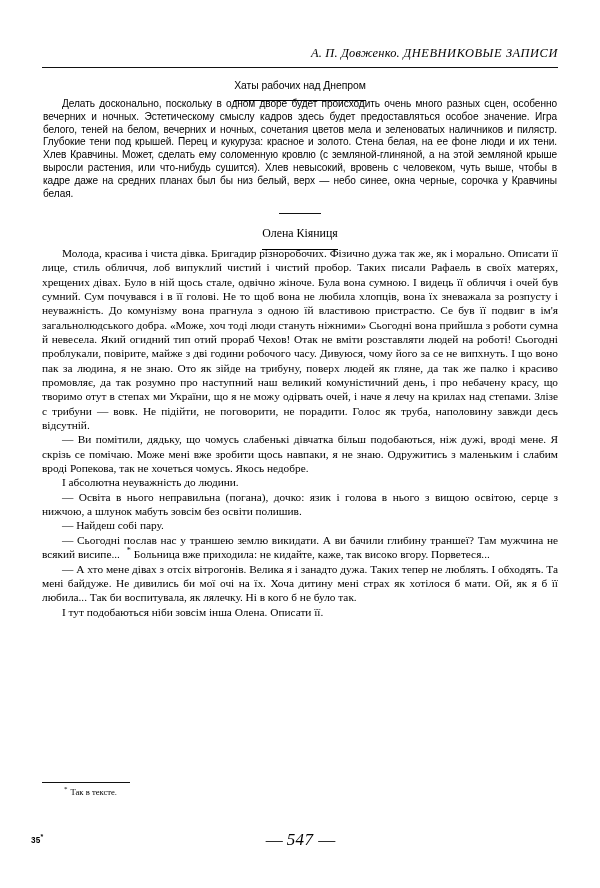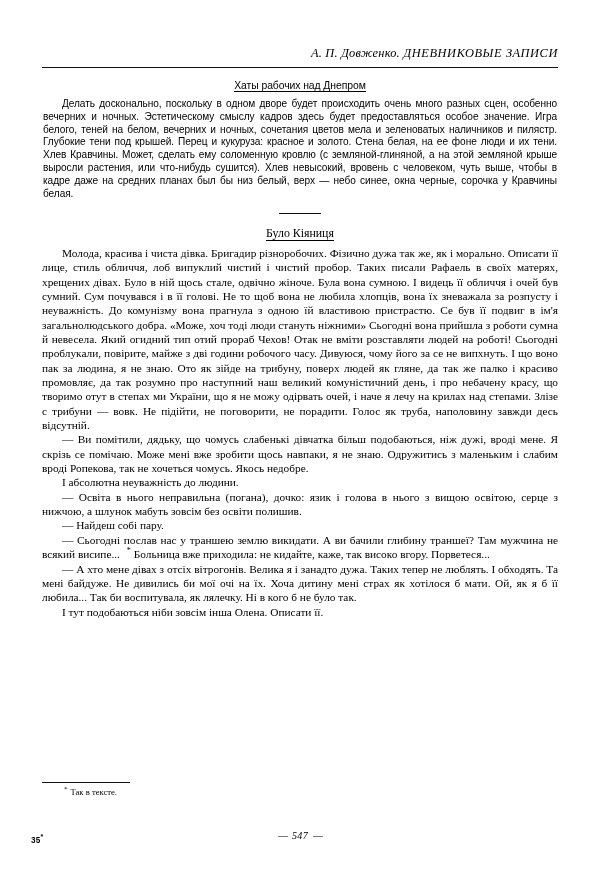--- a/index.html
+++ b/index.html
@@ -61,21 +61,21 @@
     width: 516px;
   }
 
   .sect-heading {
     text-align: center;
     margin: 0 0 4px 0;
     font-weight: normal;
   }
   .sect-heading span {
     border-bottom: 1px solid #000;
-    padding-bottom: 0px;
+    padding-bottom: 9px;
     margin-top: 22px;
   }
 
   
   .sans-block {
     font-family: "Liberation Sans", sans-serif;
     font-size: 10.1px;
     line-height: 12.85px;
     text-align: justify;
     letter-spacing: -0.06px;
@@ -169,21 +169,21 @@
   }
 
   .folio {
     position: absolute;
     left: 0;
     top: 830px;
     width: 600px;
     text-align: center;
     font-family: "Liberation Serif", serif;
     font-style: italic;
-    font-size: 10px;
+    font-size: 17px;
     letter-spacing: 0.4px;
   }
   .folio .em-dash {
     font-style: normal;
     letter-spacing: -1px;
   }
   .folio .num {
     padding: 0 5px;
   }
 </style>
@@ -204,21 +204,21 @@
       <div class="sect-heading">
         <span>Хаты рабочих над Днепром</span>
       </div>
       <p>Делать досконально, поскольку в одном дворе будет происходить очень много разных сцен, особенно вечерних и ночных. Эстетическому смыслу кадров здесь будет предоставляться особое значение. Игра белого, теней на белом, вечерних и ночных, сочетания цветов мела и зеленоватых наличников и пилястр. Глубокие тени под крышей. Перец и кукуруза: красное и золото. Стена белая, на ее фоне люди и их тени. Хлев Кравчины. Может, сделать ему соломенную кровлю (с земляной-глиняной, а на этой земляной крыше выросли растения, или что-нибудь сушится). Хлев невысокий, вровень с человеком, чуть выше, чтобы в кадре даже на средних планах был бы низ белый, верх — небо синее, окна черные, сорочка у Кравчины белая.</p>
     </div>
 
     <div class="mid-divider"></div>
 
     <div class="serif-block">
       <div class="sect-heading">
-        <span>Було Кіяниця</span>
+        <span>Олена Кіяниця</span>
       </div>
 
       <p>Молода, красива і чиста дівка. Бригадир різноробочих. Фізично дужа так же, як і морально. Описати її лице, стиль обличчя, лоб випуклий чистий і чистий пробор. Таких писали Рафаель в своїх матерях, хрещених дівах. Було в ній щось стале, одвічно жіноче. Була вона сумною. І видець її обличчя і очей був сумний. Сум почувався і в її голові. Не то щоб вона не любила хлопців, вона їх зневажала за розпусту і неуважність. До комунізму вона прагнула з одною їй властивою пристрастю. Се був її подвиг в ім'я загальнолюдського добра. «Може, хоч тоді люди стануть ніжними» Сьогодні вона прийшла з роботи сумна й невесела. Який огидний тип отий прораб Чехов! Отак не вміти розставляти людей на роботі! Сьогодні проблукали, повірите, майже з дві години робочого часу. Дивуюся, чому його за се не випхнуть. І що воно пак за людина, я не знаю. Ото як зійде на трибуну, поверх людей як гляне, да так же палко і красиво промовляє, да так розумно про наступний наш великий комуністичний день, і про небачену красу, що творимо отут в степах ми України, що я не можу одірвать очей, і наче я лечу на крилах над степами. Злізе с трибуни — вовк. Не підійти, не поговорити, не порадити. Голос як труба, наполовину завжди десь відсутній.</p>
       <p class="dash-para">— Ви помітили, дядьку, що чомусь слабенькі дівчатка більш подобаються, ніж дужі, вроді мене. Я скрізь се помічаю. Може мені вже зробити щось навпаки, я не знаю. Одружитись з маленьким і слабим вроді Ропекова, так не хочеться чомусь. Якось недобре.</p>
       <p>І абсолютна неуважність до людини.</p>
       <p class="dash-para">— Освіта в нього неправильна (погана), дочко: язик і голова в нього з вищою освітою, серце з нижчою, а шлунок мабуть зовсім без освіти полишив.</p>
 
       <p class="dash-para">— Найдеш собі пару.</p>
 
       <p class="dash-para"><span>— Сьогодні послав нас у траншею землю викидати. А ви бачили глибину траншеї? Там мужчина не всякий висипе...</span><span class="fn-marker">*</span><span>Больница вже приходила: не кидайте, каже, так високо вгору. Порветеся...</span></p>

